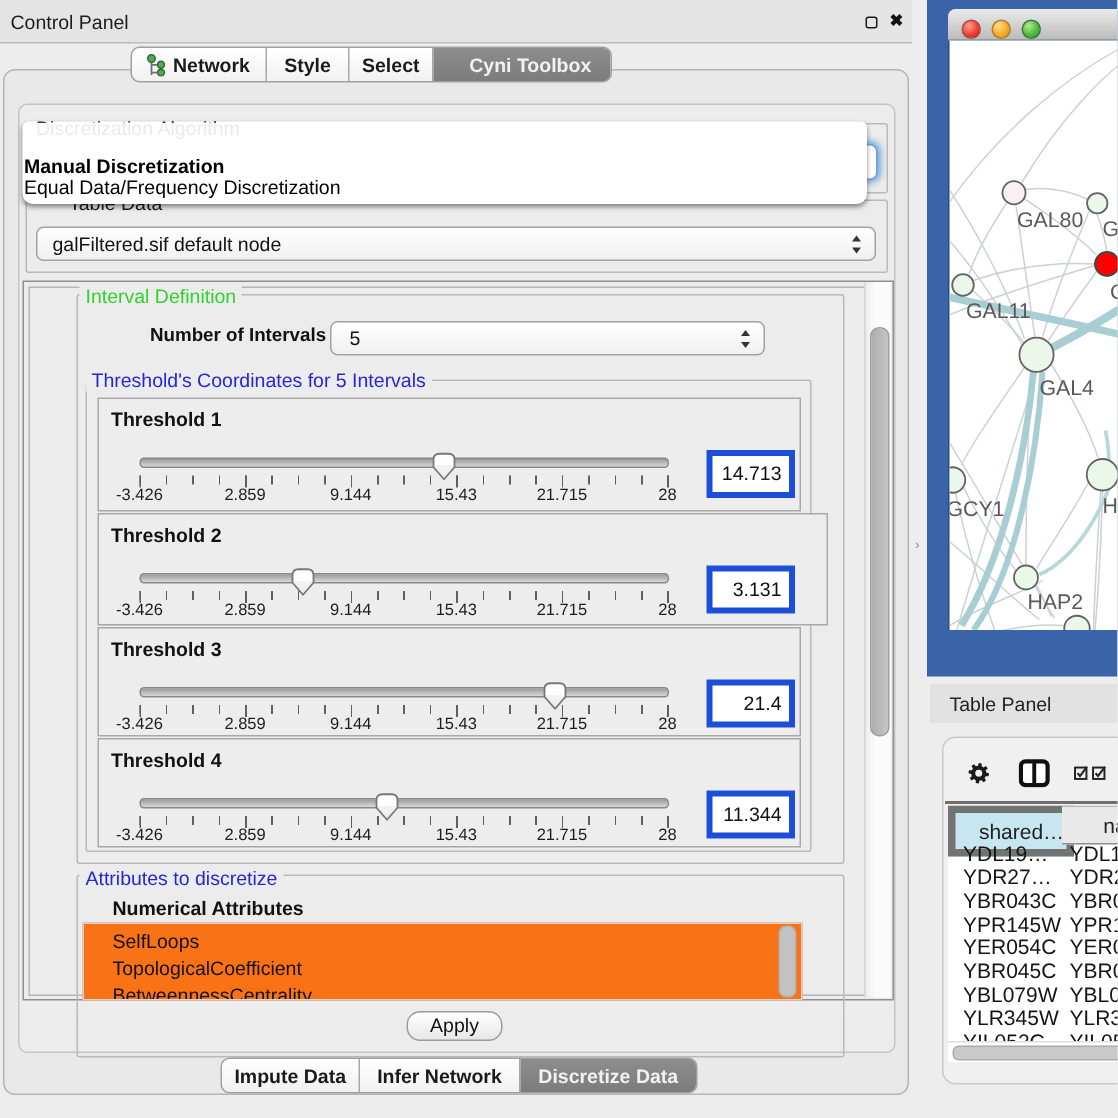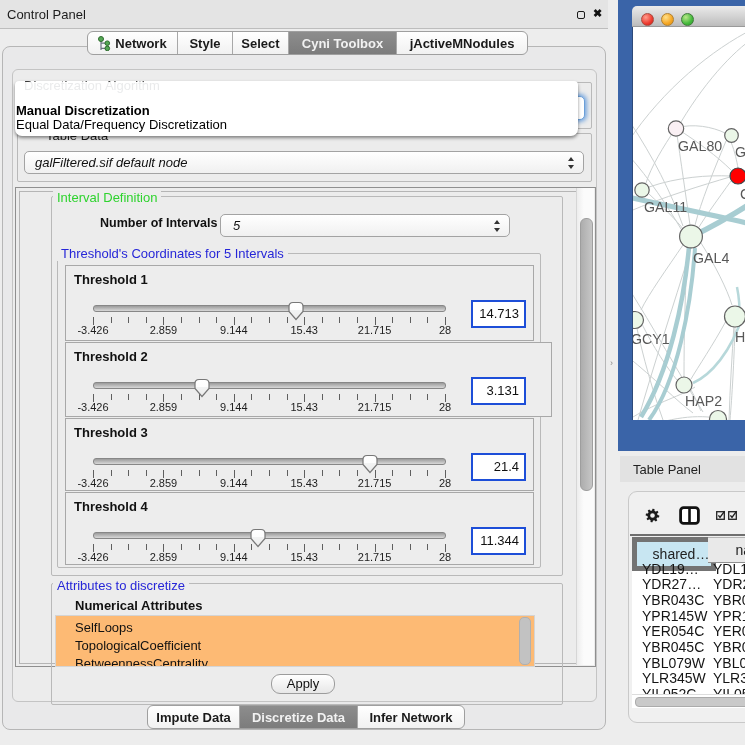--- a/index.html
+++ b/index.html
@@ -25,21 +25,21 @@
   #topTabs .tab{display:flex;align-items:center;justify-content:center;height:22px;
                 border-right:1px solid #a8a8a8;}
   #topTabs .tab:last-child{border-right:none;}
   #topTabs .sel{background:linear-gradient(#8d8d8d,#7c7c7c);color:#f2f2f2;}
   
   .group{border:1px solid #b9b9b9;border-radius:2px;}
   .glabel{position:absolute;font-size:13px;background:#ececec;padding:0 4px;white-space:nowrap;}
   
   .combo{position:absolute;background:linear-gradient(#ffffff,#f0f0f0);
          border:1px solid #a3a3a3;border-radius:5px;font-size:13px;color:#111;}
-  .combo .txt{position:absolute;left:10px;top:0;line-height:21px;font-style:italic;}
+  .combo .txt{position:absolute;left:10px;top:0;line-height:21px;}
   .arrows{position:absolute;right:8px;top:50%;width:7px;height:14px;margin-top:-7px;}
   .arrows:before,.arrows:after{content:"";position:absolute;left:0;border-left:3.5px solid transparent;
         border-right:3.5px solid transparent;}
   .arrows:before{top:1px;border-bottom:4px solid #333;}
   .arrows:after{bottom:1px;border-top:4px solid #333;}
   
   #scrollpane{left:15px;top:187px;width:579px;height:478px;border:1px solid #8f8f8f;
               background:#ececec;overflow:hidden;}
   #contentPanel{position:absolute;left:3px;top:3px;width:556px;height:471px;
                 border:1px solid #b5b5b5;background:#ececec;}
@@ -50,25 +50,25 @@
   
   .tpanel{position:absolute;left:65px;width:467px;z-index:2;border:1px solid #a8a8a8;background:#ededed;}
   .tpanel .ttl{position:absolute;left:8px;top:6px;font-size:13px;font-weight:bold;color:#111;}
   .track{position:absolute;left:27px;top:38.5px;width:351px;height:5px;border-radius:3px;
          background:linear-gradient(#9b9b9b,#d8d8d8);border:1px solid #878787;}
   .ticksMinor{position:absolute;left:27px;top:51px;width:353px;height:6px;
       background:repeating-linear-gradient(90deg,#5f5f5f 0 1px,transparent 1px 17.6px);}
   .ticksMajor{position:absolute;left:27px;top:51px;width:353px;height:8px;
       background:repeating-linear-gradient(90deg,#5f5f5f 0 1px,transparent 1px 70.4px);}
   .slab{position:absolute;top:58px;width:80px;text-align:center;font-size:11px;color:#1d1d1d;}
-  .vbox{position:absolute;left:405px;top:34px;width:46px;height:24px;border:2px solid #1d4ed8;
+  .vbox{position:absolute;left:405px;top:34px;width:46px;height:24px;border:4px solid #1d4ed8;
         background:#fff;font-size:13px;color:#111;text-align:right;line-height:24px;padding-right:5px;}
   .thumb{position:absolute;top:35px;}
   
-  #attrList{z-index:3;left:55px;top:615px;width:478px;height:50px;background:#fdba74;border:1px solid #d4d4d4;
+  #attrList{z-index:3;left:55px;top:615px;width:478px;height:50px;background:#f97316;border:1px solid #d4d4d4;
             font-size:13px;color:#111;overflow:hidden;}
   
   #applyBtn{left:271px;top:674px;width:62px;height:18px;border:1px solid #9c9c9c;border-radius:9px;
             background:linear-gradient(#ffffff,#e7e7e7);font-size:13px;color:#111;
             text-align:center;line-height:18px;z-index:2;}
   #botTabs{left:147px;top:705px;height:22px;display:flex;border:1px solid #9f9f9f;
            border-radius:6px;overflow:hidden;background:linear-gradient(#ffffff,#f1f1f1);font-size:13px;
            font-weight:bold;color:#1a1a1a;z-index:5;}
   #botTabs .tab{display:flex;align-items:center;justify-content:center;height:22px;
                 border-right:1px solid #a8a8a8;}
@@ -118,22 +118,21 @@
       <line x1="3" y1="3" x2="3" y2="14" stroke="#6b7280" stroke-width="1.2"></line>
       <line x1="3" y1="7.2" x2="9" y2="7.2" stroke="#6b7280" stroke-width="1.2"></line>
       <line x1="3" y1="12.4" x2="9" y2="12.4" stroke="#6b7280" stroke-width="1.2"></line>
       <circle cx="3" cy="3" r="2.5" fill="#55a855" stroke="#2e6b2e" stroke-width="1"></circle>
       <circle cx="9.3" cy="7.2" r="2.3" fill="#55a855" stroke="#2e6b2e" stroke-width="1"></circle>
       <circle cx="9.3" cy="12.4" r="2.3" fill="#55a855" stroke="#2e6b2e" stroke-width="1"></circle>
     </svg>
     Network</div>
   <div class="tab" style="width:54px;">Style</div>
   <div class="tab" style="width:55px;">Select</div>
-  <div class="tab sel" style="width:107px;">Cyni Toolbox</div>
-  <div class="tab" style="width:130px;">jActiveMNodules</div>
+  <div class="tab sel" style="width:107px;padding-left:11px;">Cyni Toolbox</div>
 </div>
 
 <div class="abs group" style="left:17px;top:82px;width:573px;height:45px;"></div>
 <div class="abs" style="left:24px;top:96px;width:559px;height:22px;border-radius:5px;
      background:#fff;border:1px solid #6b9fd8;box-shadow:0 0 4px 2px rgba(90,150,220,.8);"></div>
 
 <div class="abs group" style="left:17px;top:133px;width:573px;height:47px;"></div>
 <div class="abs glabel" style="left:42px;top:128px;color:#1c1c1c;">Table Data</div>
 <div class="combo" style="left:24px;top:151px;width:558px;height:21px;">
   <div class="txt">galFiltered.sif default node</div>
@@ -263,22 +262,22 @@
   <div style="position:absolute;left:19px;top:4px;">SelfLoops</div>
   <div style="position:absolute;left:19px;top:22px;">TopologicalCoefficient</div>
   <div style="position:absolute;left:19px;top:40px;">BetweennessCentrality</div>
   <div style="position:absolute;left:463px;top:1px;width:10px;height:46px;border-radius:5px;
        background:#c2c2c2;border:1px solid #b0b0b0;"></div>
 </div>
 
 <div class="abs" id="applyBtn">Apply</div>
 <div class="abs" id="botTabs">
   <div class="tab" style="width:91px;">Impute Data</div>
+  <div class="tab" style="width:106px;">Infer Network</div>
   <div class="tab sel" style="width:117px;">Discretize Data</div>
-  <div class="tab" style="width:106px;">Infer Network</div>
 </div>
 
 <div class="abs" id="blueWin">
   <div id="macbar">
     <div class="light" style="left:9px;background:radial-gradient(circle at 35% 30%,#ff9d8d,#ee3b2f 60%,#c21810);border:0.5px solid #a84b40;"></div>
     <div class="light" style="left:29px;background:radial-gradient(circle at 35% 30%,#ffe08a,#f5a623 60%,#d88c12);border:0.5px solid #b08030;"></div>
     <div class="light" style="left:48.5px;background:radial-gradient(circle at 35% 30%,#b9e88a,#44b93c 60%,#2f9a2c);border:0.5px solid #3f7a3a;"></div>
   </div>
   <div id="canvas">
     <svg width="113" height="393" viewBox="0 0 113 393" id="netsvg">

